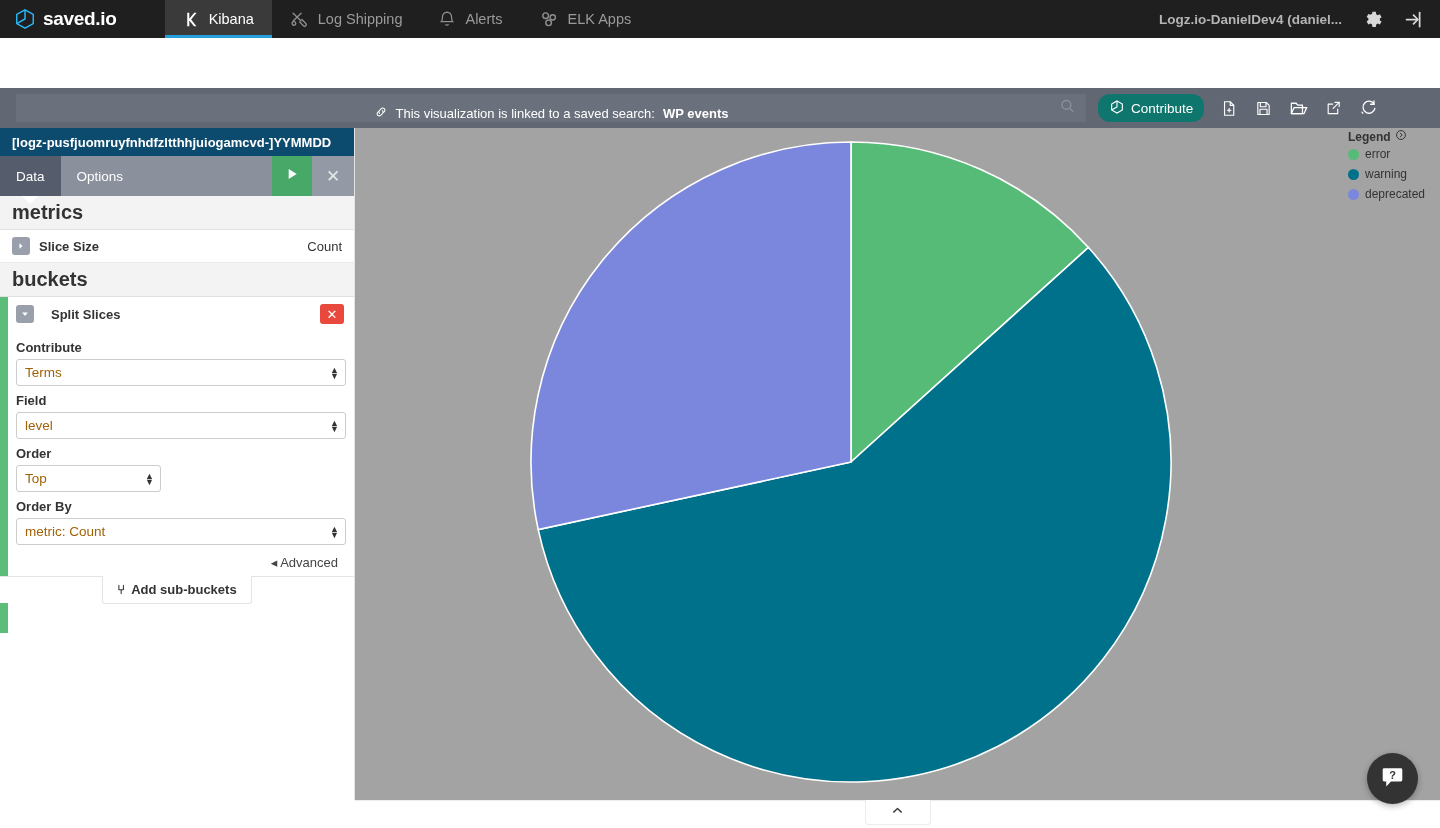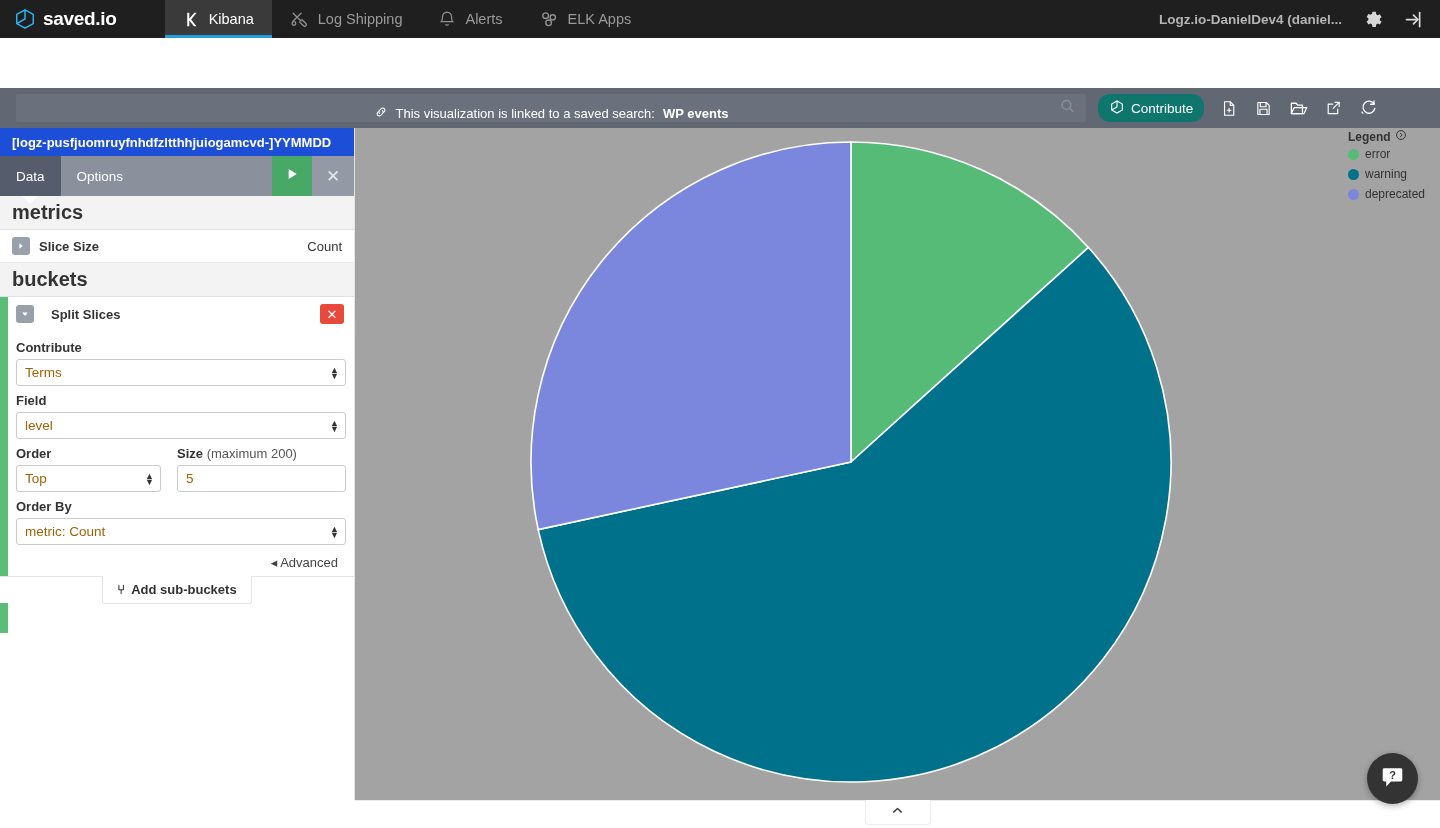--- a/index.html
+++ b/index.html
@@ -81,21 +81,21 @@
   }
   .toolbar-icons { display: flex; align-items: center; gap: 17px; margin-left: 17px; color: #fff; }
   .toolbar-icons > span { cursor: pointer; display: flex; }
 
   
   .sidebar {
     position: absolute; left: 0; top: 128px; width: 355px; height: 700px;
     background: #fff; border-right: 1px solid #e4e4e4;
   }
   .index-title {
-    height: 28px; background: #1d4ed8; color: #fff;
+    height: 28px; background: #0c4a6e; color: #fff;
     font-size: 13px; font-weight: bold;
     display: flex; align-items: center; padding-left: 12px;
     white-space: nowrap; overflow: hidden;
   }
   .editor-tabs { height: 40px; background: #8a909c; display: flex; align-items: stretch; position: relative; }
   .etab {
     display: flex; align-items: center; padding: 0 16px;
     font-size: 13.5px; color: #fff; cursor: pointer;
   }
   .etab.active { background: #555c6b; position: relative; }
@@ -448,27 +448,20 @@
             <label class="lbl">Order</label>
             <div class="sel-wrap">
               <select class="field">
                 <option>Top</option>
               </select>
               <span class="spin">
                   <span>▲</span>
                   <span>▼</span>
                 </span>
             </div>
-          </div>
-          <div class="col-size">
-            <label class="lbl">
-              <span>Size</span>
-              <span class="thin">(maximum 200)</span>
-            </label>
-            <input class="field" type="text" value="5" style="">
           </div>
         </div>
 
         <label class="lbl">Order By</label>
         <div class="sel-wrap">
           <select class="field">
             <option>metric: Count</option>
           </select>
           <span class="spin">
               <span>▲</span>

